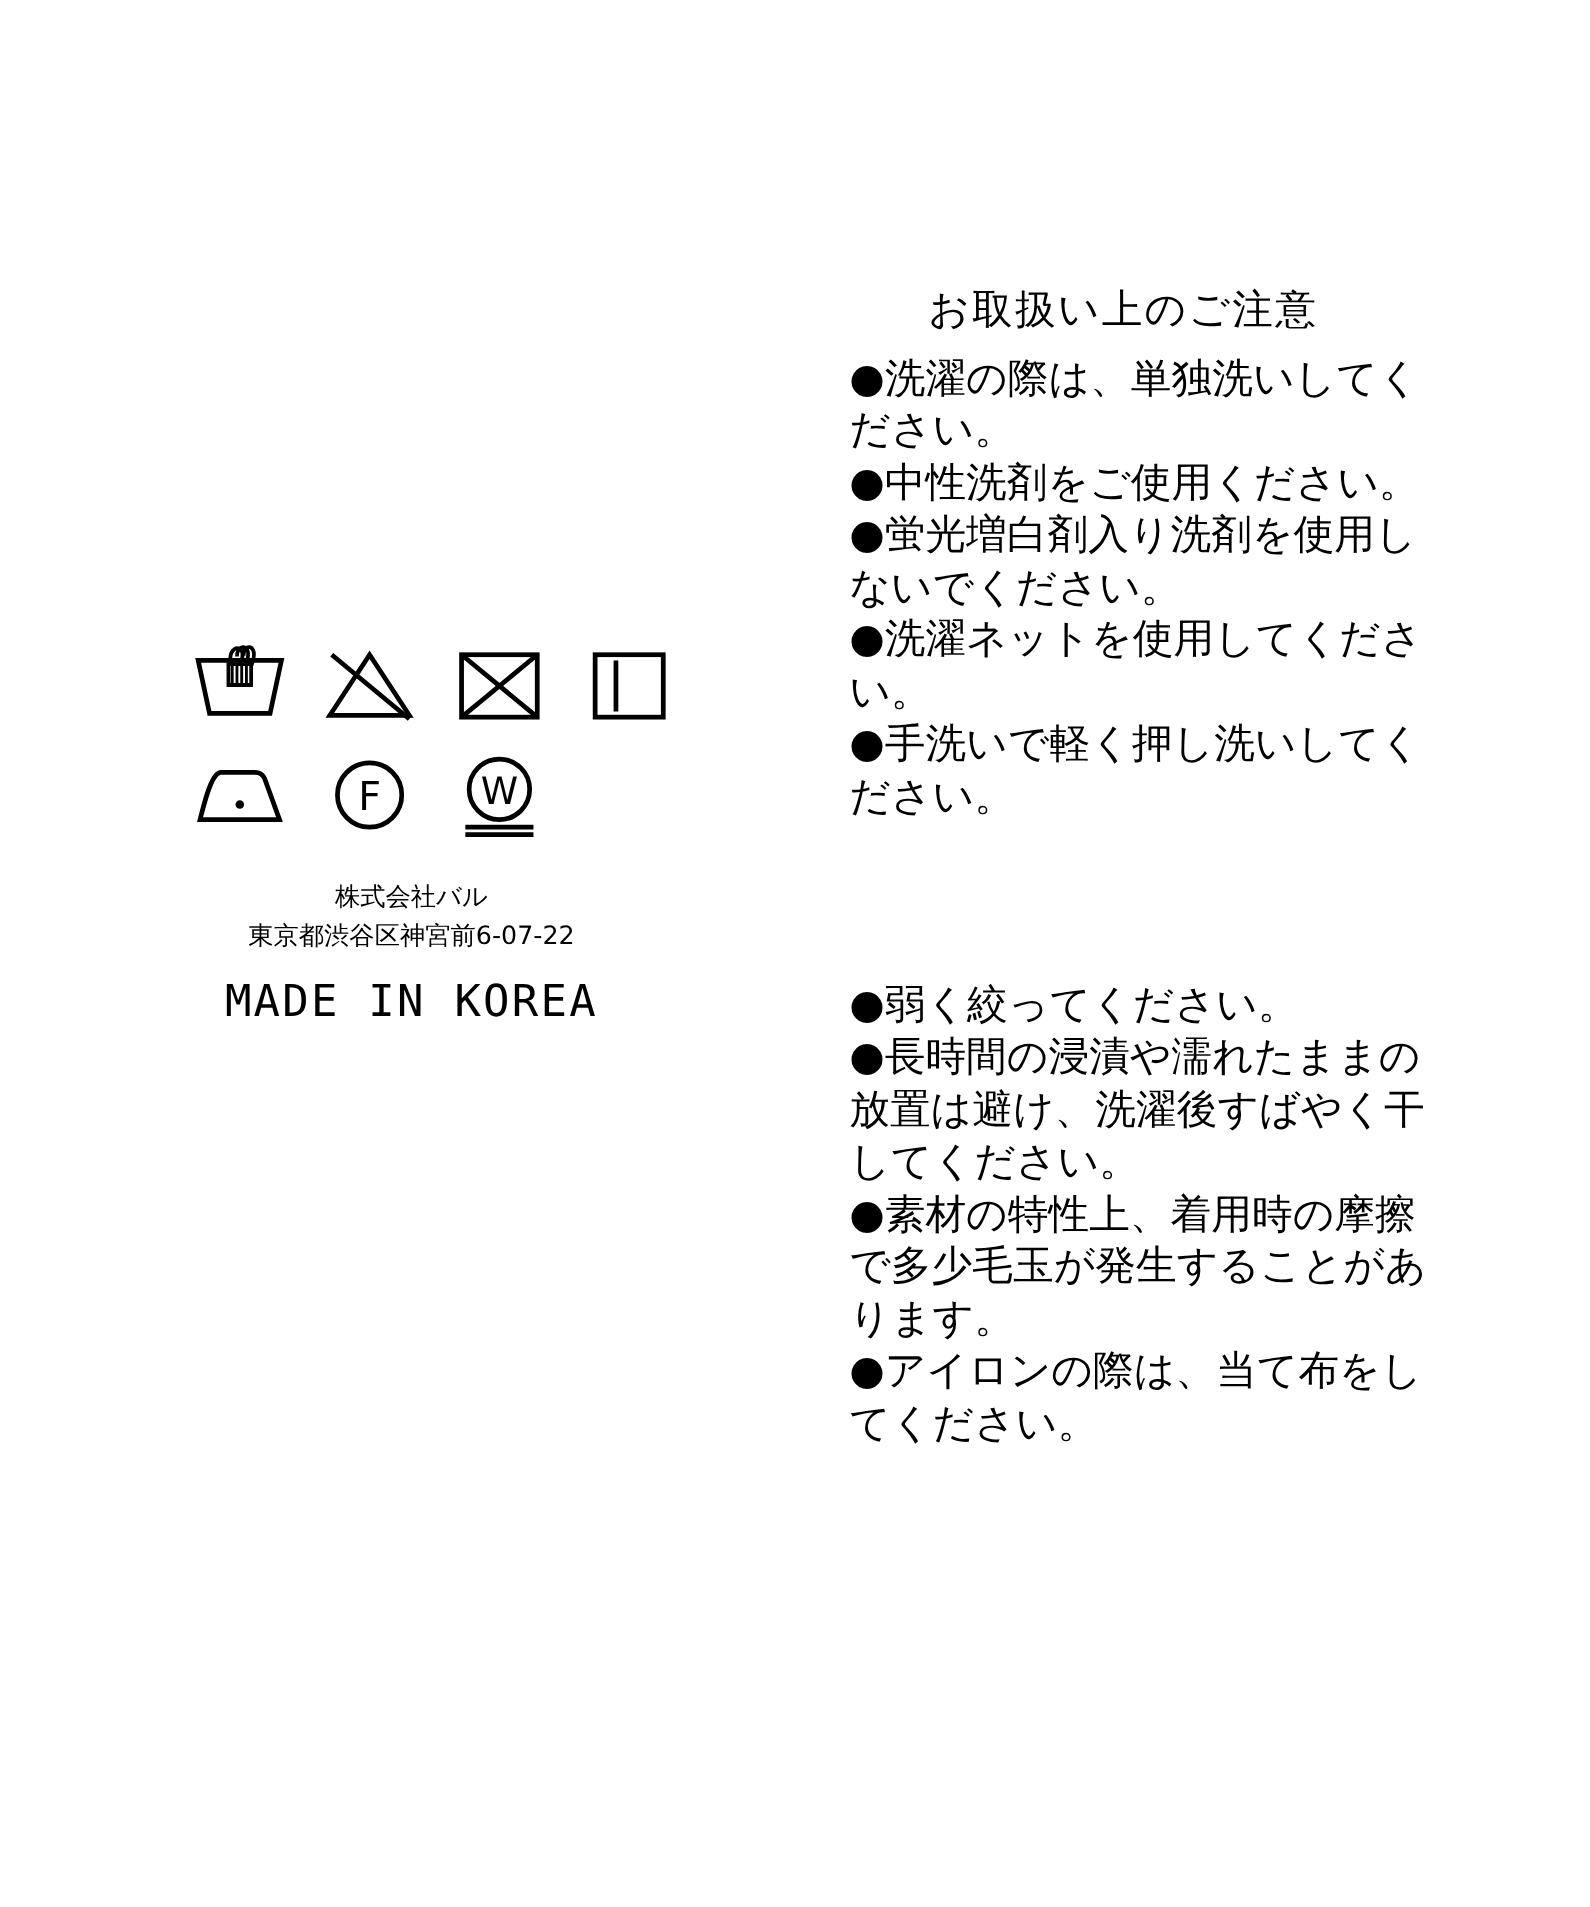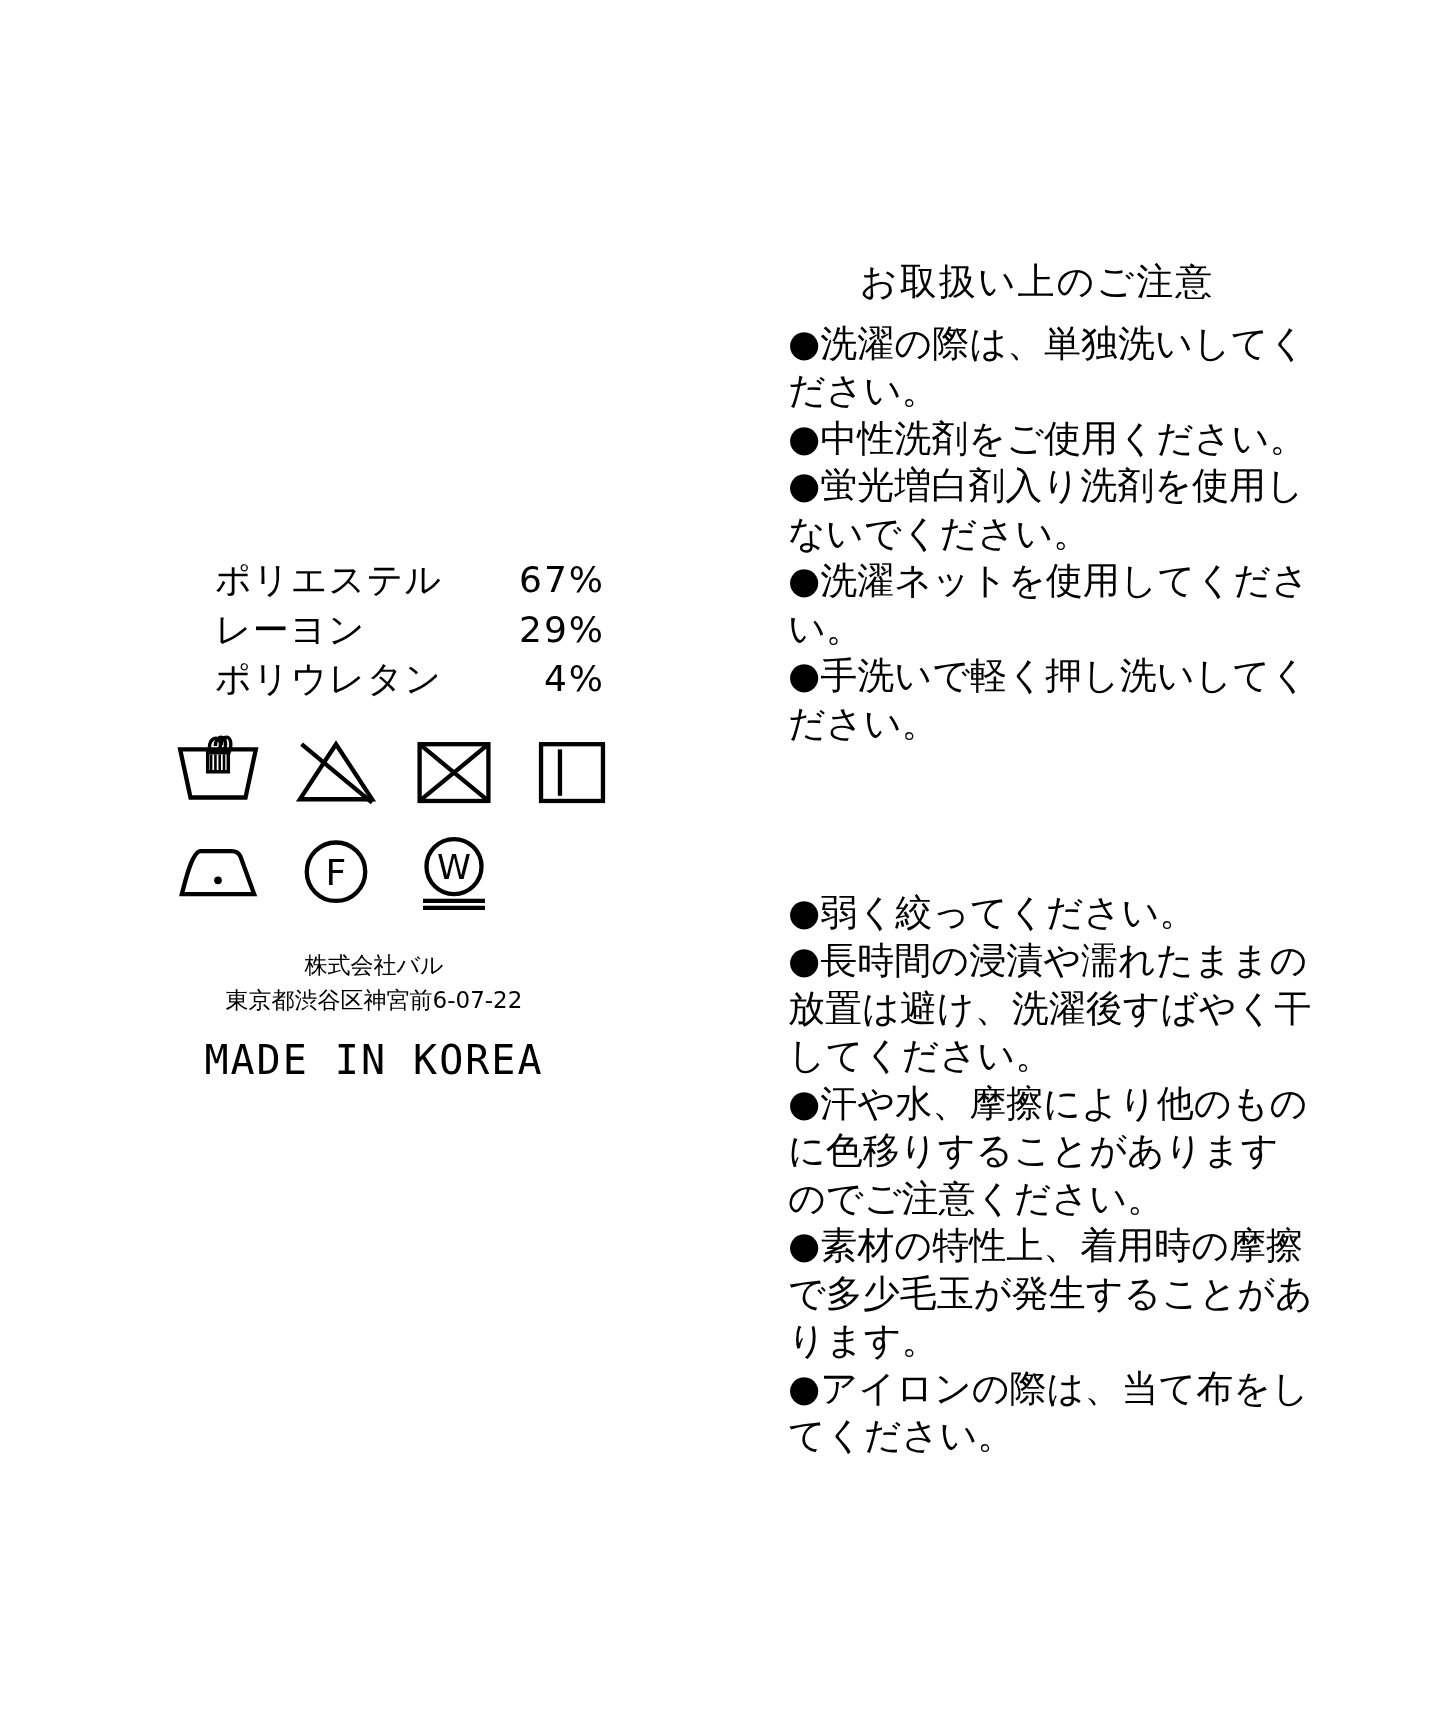--- a/index.html
+++ b/index.html
@@ -77,21 +77,21 @@
   #address-block .line.made-in {
     font-family: "DejaVu Sans Mono", "Liberation Mono", monospace;
     font-size: 40px;
     letter-spacing: 2px;
     margin-top: 12px;
   }
 
   
   #right-column {
     position: absolute;
-    left: 772px;
+    left: 756px;
     top: 260px;
     width: 560px;
   }
   #care-title {
     font-size: 37px;
     line-height: 1.18;
     text-align: center;
     letter-spacing: 2px;
     margin-bottom: 4px;
     padding-right: 30px;
@@ -109,36 +109,20 @@
   }
   #notes-block-2 {
     margin-top: 142px;
   }
 </style>
 </head>
 <body>
 
 <div id="left-column">
 
-  <table class="composition-table">
-    <tbody>
-      <tr>
-        <td class="material">ポリエステル</td>
-        <td class="percent">67%</td>
-      </tr>
-      <tr>
-        <td class="material">レーヨン</td>
-        <td class="percent">29%</td>
-      </tr>
-      <tr>
-        <td class="material">ポリウレタン</td>
-        <td class="percent">4%</td>
-      </tr>
-    </tbody>
-  </table>
 
   <div id="care-symbols">
 
     <div class="symbol-row">
 
       <svg class="symbol" viewBox="0 0 100 92">
         <path d="M6 22 L94 22 L82 78 L18 78 Z" fill="none" stroke="#000" stroke-width="5"></path>
         <path d="M40 20 C40 10, 48 6, 52 12 C54 16, 52 22, 50 26" fill="none" stroke="#000" stroke-width="4"></path>
         <path d="M47 18 C47 9, 54 5, 58 11 C60 15, 58 22, 56 27" fill="none" stroke="#000" stroke-width="4"></path>
         <path d="M54 17 C54 8, 61 5, 64 11 C66 15, 64 23, 62 28" fill="none" stroke="#000" stroke-width="4"></path>
@@ -206,18 +190,17 @@
     <li>●洗濯の際は、単独洗いしてください。</li>
     <li>●中性洗剤をご使用ください。</li>
     <li>●蛍光増白剤入り洗剤を使用しないでください。</li>
     <li>●洗濯ネットを使用してください。</li>
     <li>●手洗いで軽く押し洗いしてください。</li>
   </ul>
 
   <ul class="note-list" id="notes-block-2">
     <li>●弱く絞ってください。</li>
     <li>●長時間の浸漬や濡れたままの放置は避け、洗濯後すばやく干してください。</li>
-    <li>●汗や水、摩擦により他のものに色移りすることがありますのでご注意ください。</li>
     <li>●素材の特性上、着用時の摩擦で多少毛玉が発生することがあります。</li>
     <li>●アイロンの際は、当て布をしてください。</li>
   </ul>
 
 </div>
 
 </body></html>

